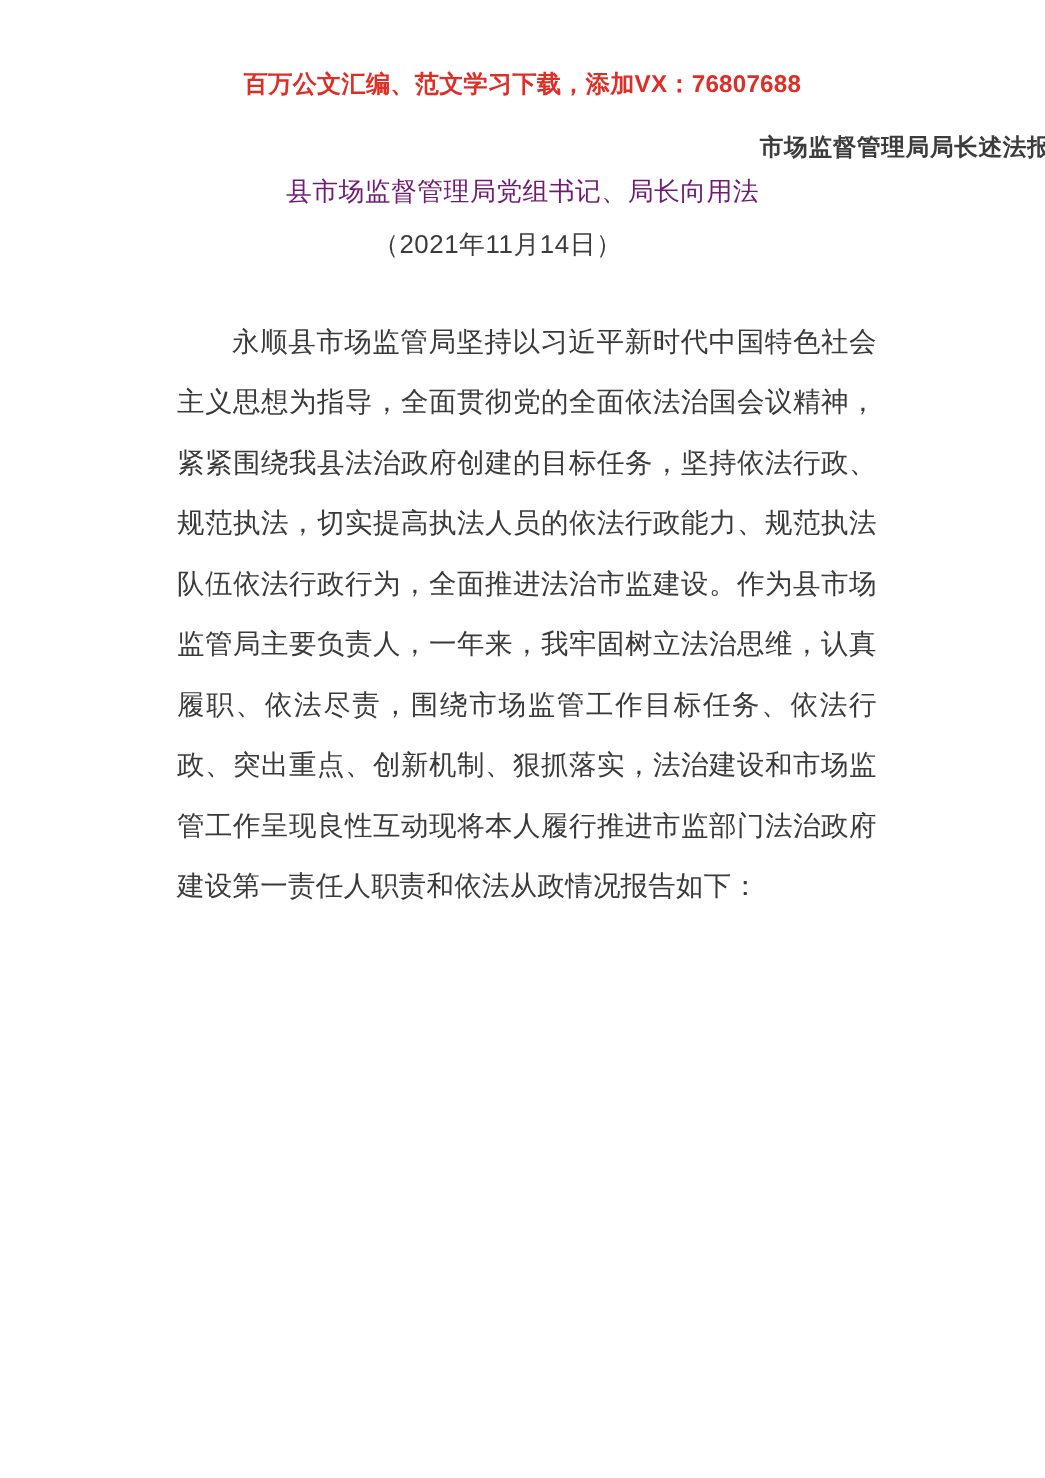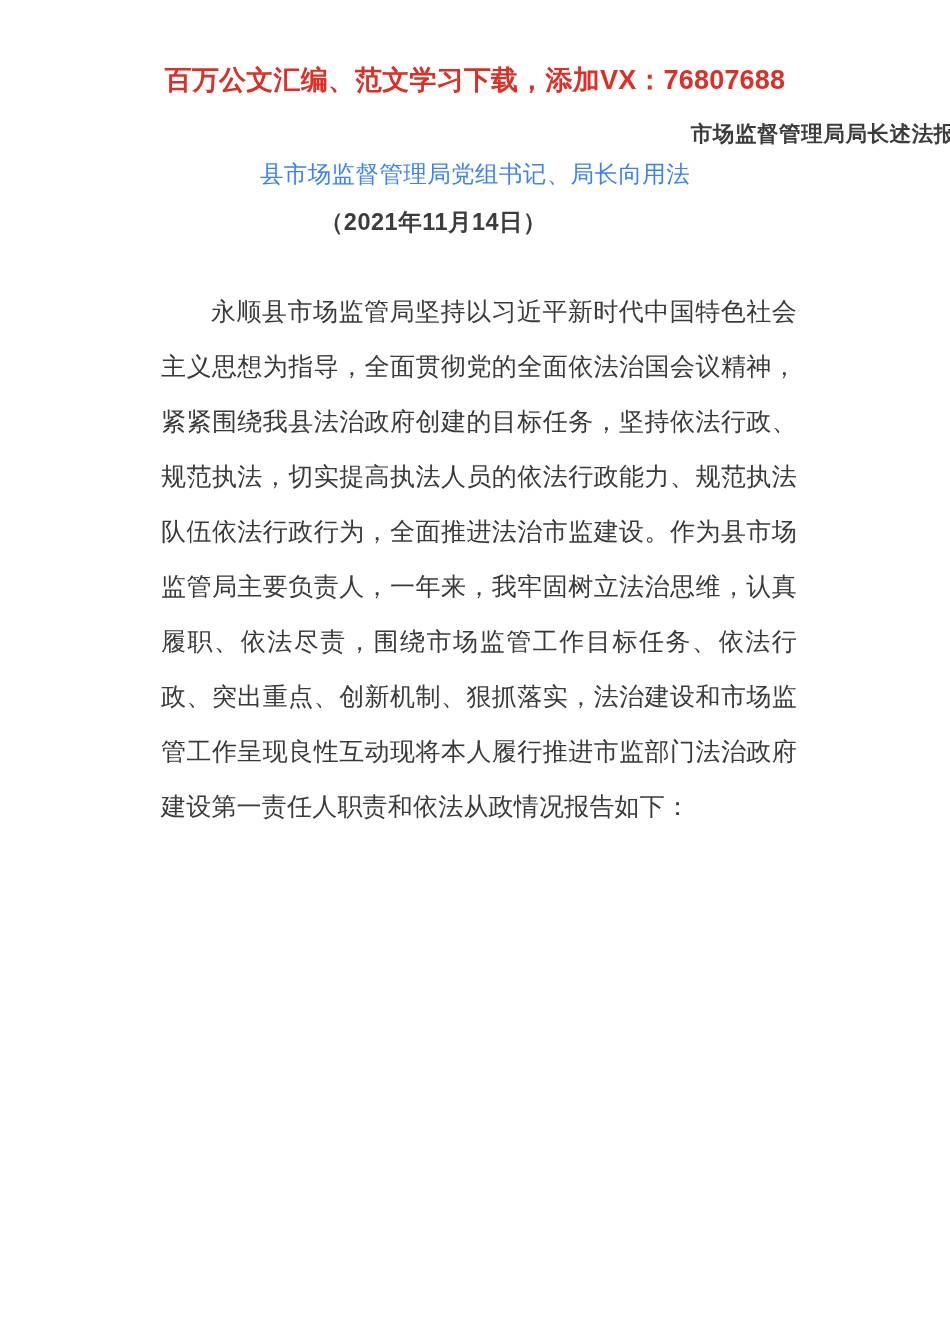--- a/index.html
+++ b/index.html
@@ -24,21 +24,21 @@
   }
 
   
   .promo-header {
     position: absolute;
     top: 62px;
     left: 0;
     width: 950px;
     text-align: center;
     color: #de2e26;
-    font-size: 27px;
+    font-size: 22px;
     font-weight: 700;
     letter-spacing: 0.2px;
     white-space: nowrap;
     font-family: "Liberation Sans", "DejaVu Sans", sans-serif;
   }
 
   
   .doc-title-main {
     position: absolute;
     top: 119px;
@@ -54,34 +54,35 @@
   }
 
   .doc-title-sub {
     position: absolute;
     top: 158px;
     left: 0;
     width: 950px;
     text-align: center;
     font-size: 23.5px;
     font-weight: 400;
-    color: #3b82f6;
+    color: #701a75;
     letter-spacing: 0.4px;
   }
 
   .doc-date {
     position: absolute;
     top: 206px;
     left: 0;
     width: 867px;
     text-align: center;
     font-size: 23.5px;
-    font-weight: 700;
+    font-weight: 400;
     color: #3c3c3c;
     letter-spacing: 0.5px;
+    padding-left: 19px;
   }
 
   
   .doc-body {
     position: absolute;
     top: 268px;
     left: 145px;
     width: 668px;
   }
 

